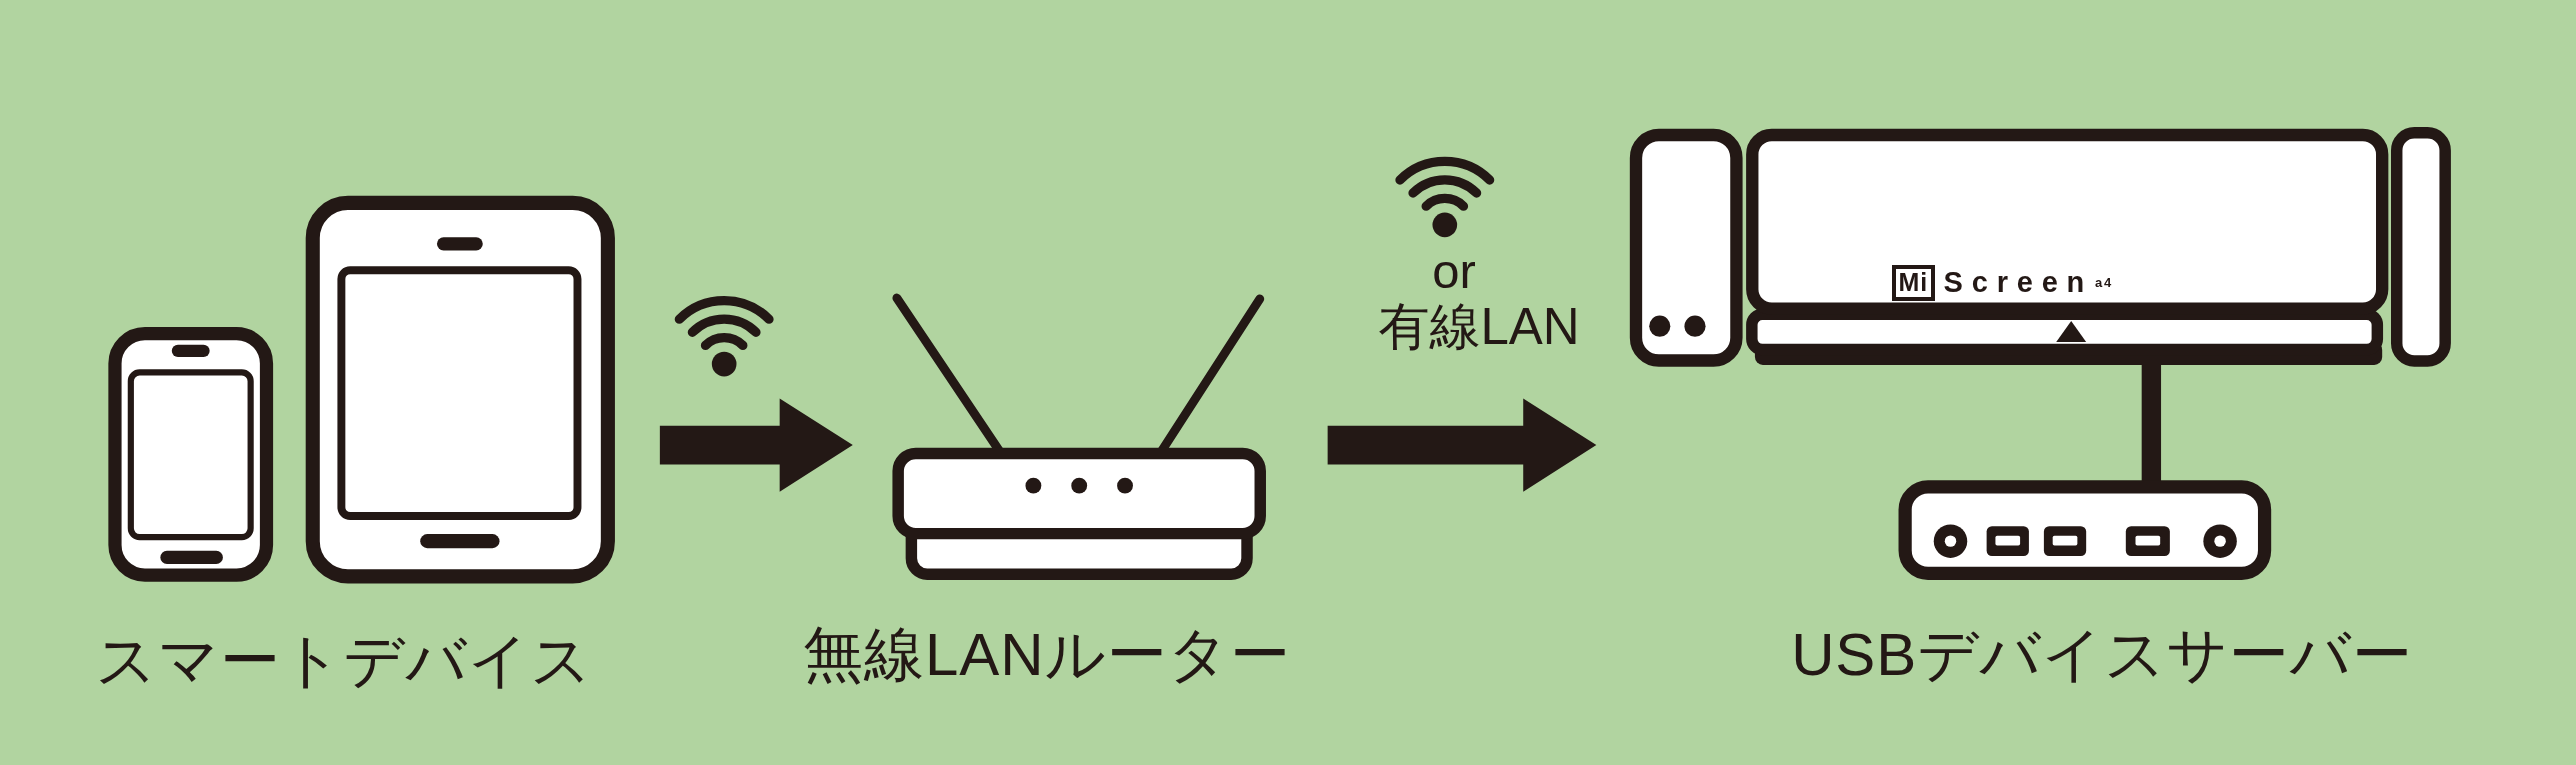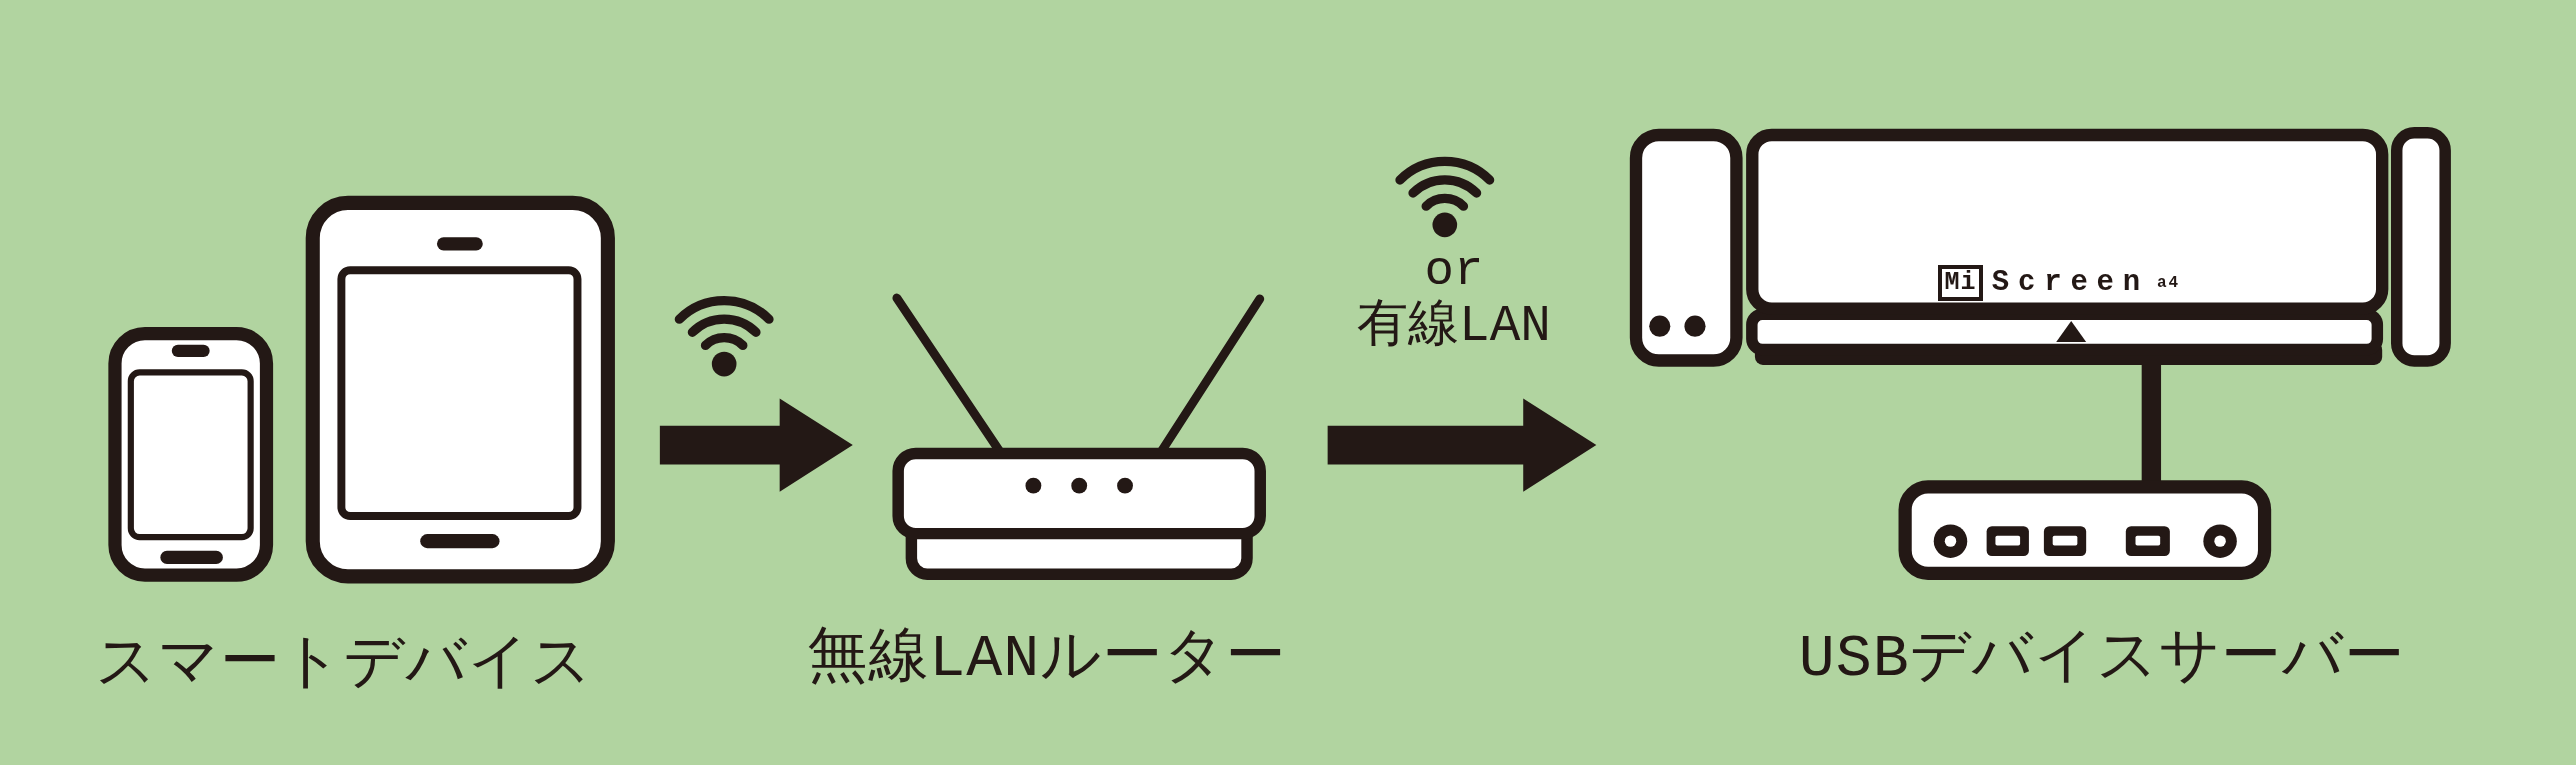--- a/index.html
+++ b/index.html
@@ -6,21 +6,20 @@
     --bg:#b1d4a0;
     --ink:#231815;
   }
   html,body{margin:0;padding:0;}
   body{font-family:"Liberation Sans", sans-serif;}
   .canvas{
     position:relative;
     width:2576px;height:766px;
     background:var(--bg);
     overflow:hidden;
-    font-family:Liberation Mono, monospace;
   }
   .icon-layer{
     position:absolute;left:0;top:0;width:2576px;height:766px;
   }
   .node-label{
     position:absolute;
     transform:translateX(-50%);
     font-size:60px;
     font-weight:500;
     color:var(--ink);
@@ -29,43 +28,43 @@
   }
   .link-caption{
     position:absolute;
     transform:translateX(-50%);
     color:var(--ink);
     white-space:nowrap;
     text-align:center;
     line-height:1;
   }
   .or-caption{font-size:49px;font-weight:500;}
-  .wired-caption{font-size:51px;font-weight:500;}
+  .wired-caption{font-size:51px;font-weight:500;margin-left:25px;}
   .device-logo{
     position:absolute;
-    left:1938px;top:263px;height:39px;
+    left:1892px;top:263px;height:39px;
     display:flex;align-items:center;
     color:var(--ink);
   }
   .mi-box{
     display:flex;align-items:center;justify-content:center;
     border:4.4px solid var(--ink);
     height:28px;min-width:28px;
     padding:0 2.6px;
     font-size:25px;font-weight:bold;
     letter-spacing:0.9px;
   }
   .screen-text{
     margin-left:8.8px;
     font-size:29px;font-weight:bold;
     letter-spacing:8.8px;
   }
   .model-text{
-    margin-left:8px;
-    font-size:16px;font-weight:bold;
+    margin-left:2px;
+    font-size:13px;font-weight:bold;
     letter-spacing:1.8px;
   }
 </style>
 </head>
 <body>
 
 <div class="canvas">
 
   <svg class="icon-layer" viewBox="0 0 2924 869" xmlns="http://www.w3.org/2000/svg">
 

